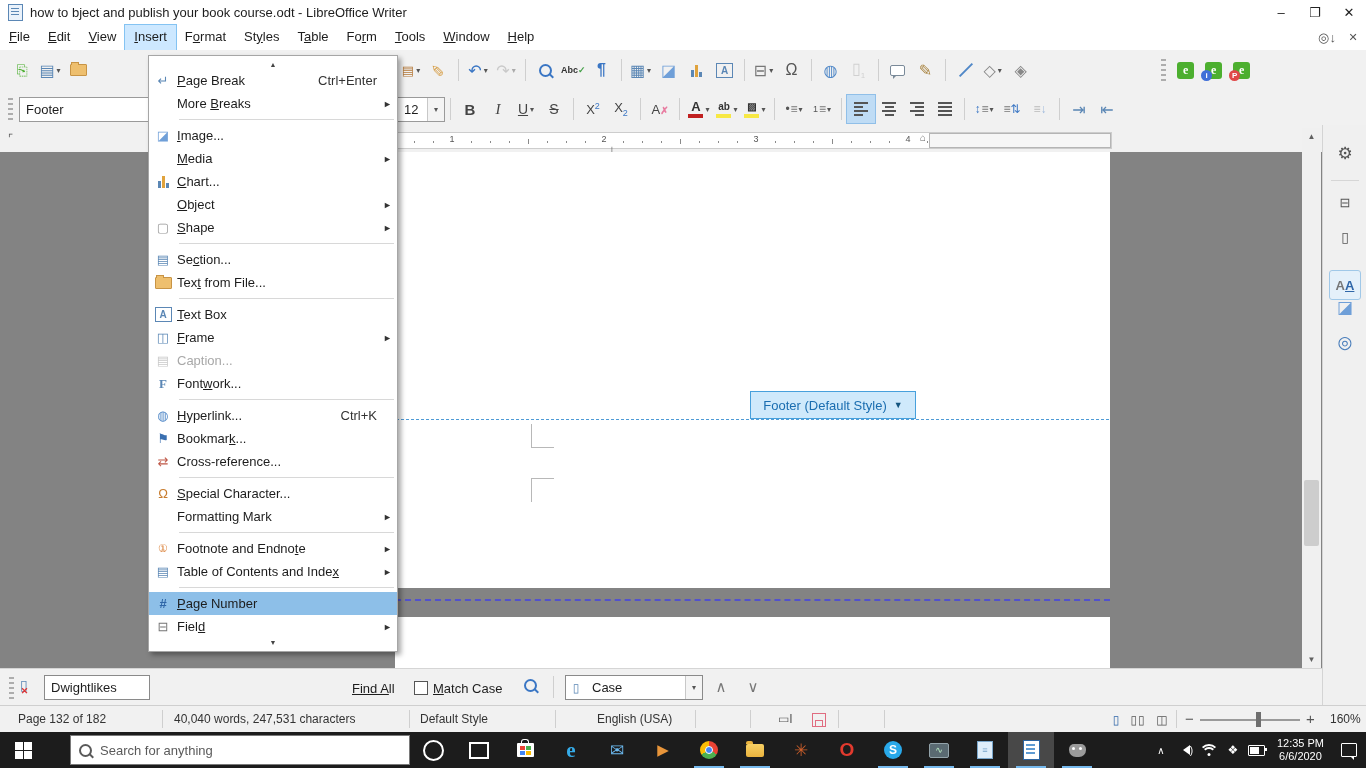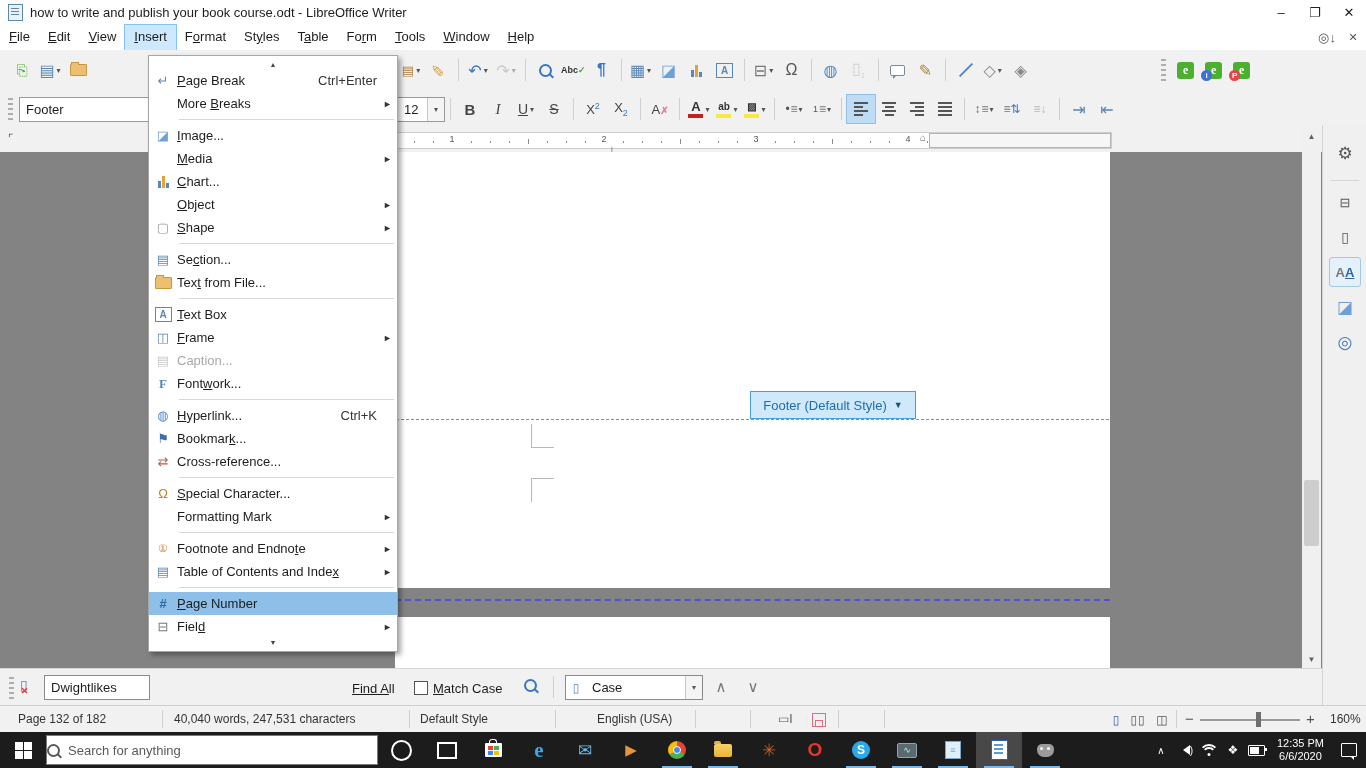--- a/index.html
+++ b/index.html
@@ -64,21 +64,21 @@
   .statusbar .fld{position:absolute;top:6px;white-space:nowrap;}
   .statusbar .div{position:absolute;top:4px;height:18px;width:1px;background:#cfcfcf;}
   .zoomtrack{position:absolute;top:13px;height:2px;background:#9a9a9a;}
   .zoomthumb{position:absolute;top:6px;width:5px;height:15px;background:#6e6e6e;}
   .viewbtn{position:absolute;top:4px;width:20px;height:19px;display:flex;align-items:center;justify-content:center;font-size:12px;color:#555;}
   
   .taskbar{position:absolute;left:0;top:732px;width:1366px;height:36px;background:#1c1c1c;display:flex;align-items:center;}
   .tkbtn{width:46px;height:36px;display:flex;align-items:center;justify-content:center;position:relative;flex:0 0 auto;}
   .tkbtn.run:after{content:"";position:absolute;bottom:0;left:8px;right:8px;height:2px;background:#76b9ed;}
   .tkbtn.act{background:#484848;}
-  .tksearch{height:28px;width:330px;background:#fff;border:1px solid #7a7a7a;display:flex;align-items:center;color:#5a5a5a;font-size:13px;gap:8px;padding-left:0;flex:0 0 auto;}
+  .tksearch{height:28px;width:330px;background:#fff;border:1px solid #7a7a7a;display:flex;align-items:center;color:#5a5a5a;font-size:13px;gap:8px;padding-left:8px;flex:0 0 auto;margin-left:24px;}
   .tray{display:flex;align-items:center;margin-left:auto;}
   .trico{width:24px;height:36px;display:flex;align-items:center;justify-content:center;color:#fff;font-size:12px;position:relative;flex:0 0 auto;}
   .clock{color:#fff;font-size:11px;text-align:center;line-height:13px;padding:0 8px;}
   
   .mag{width:9px;height:9px;border:2px solid #3a76c4;border-radius:50%;position:relative;display:inline-block;}
   .mag:after{content:"";position:absolute;width:5px;height:2px;background:#3a76c4;transform:rotate(45deg);left:8px;top:9px;}
   .mag.gray,.mag.gray:after{border-color:#5a5a5a;background-color:transparent;}
   .mag.gray:after{background:#5a5a5a;}
   .bubble{width:13px;height:9px;border:1px solid #7a8a99;border-radius:2px;position:relative;display:inline-block;background:#fff;}
   .bubble:after{content:"";position:absolute;left:2px;bottom:-4px;border:2px solid transparent;border-top-color:#7a8a99;border-left-color:#7a8a99;}
@@ -148,21 +148,21 @@
   .mscroll{height:9px;display:flex;align-items:center;justify-content:center;font-size:7px;color:#444;}
   u{text-decoration:underline;}
 </style>
 </head>
 <body>
 
 <div class="screen">
 
   <div class="titlebar">
     <span class="tdoc"></span>
-    <span>how to write and publish your book course.odt - LibreOffice Writer</span>
+    <span>how to bject and publish your book course.odt - LibreOffice Writer</span>
     <span style="flex:1"></span>
     <span class="winbtn">–</span>
     <span class="winbtn">❐</span>
     <span class="winbtn">✕</span>
   </div>
 
   <div class="menubar">
     <span id="menubar-items" style="display:flex">
         <span class="mitem"><u>F</u>ile</span>
         <span class="mitem"><u>E</u>dit</span>
@@ -489,21 +489,21 @@
 
   <div class="sidebar" id="sidebar">
       <span class="sbico" style="top: 14px;">⚙</span>
       <span class="sbdiv" style="top: 55px;"></span>
       <span class="sbico" style="top: 63px;">
         <span style="font-size:13px">⊟</span>
       </span>
       <span class="sbico" style="top: 98px;">
         <span style="font-size:14px">▯</span>
       </span>
-      <span class="sbico on" style="top: 133px;">
+      <span class="sbico on" style="top: 146px;">
         <span style="font-size:13px;font-weight:bold"><span style="color:#777">A</span><span style="color:#2f66a8;text-decoration:underline">A</span></span>
       </span>
       <span class="sbico" style="top: 168px;">
         <span style="color:#6f9fd8">◪</span>
       </span>
       <span class="sbico" style="top: 203px;">
         <span style="color:#4a7ebb">◎</span>
       </span>
     </div>
 

